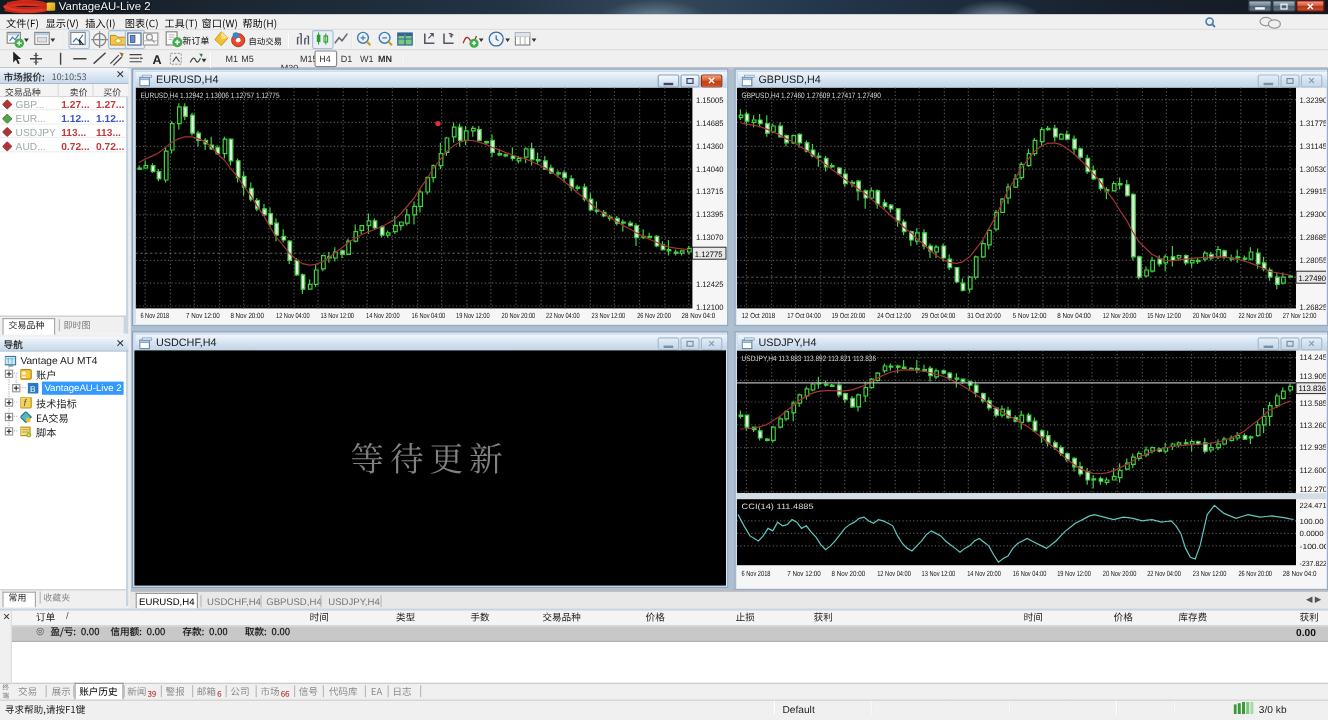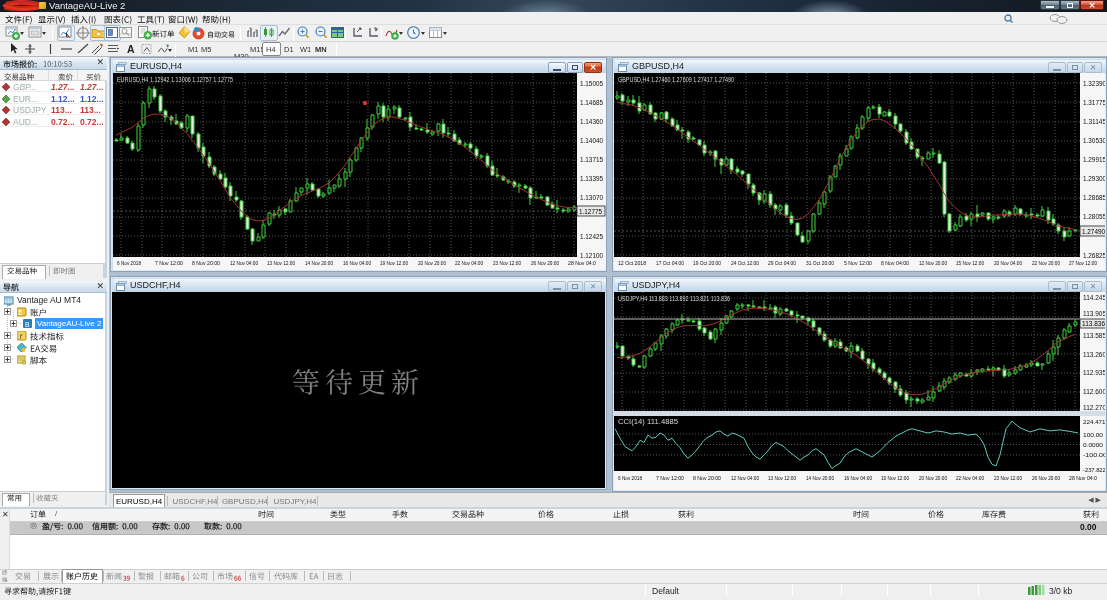--- a/index.html
+++ b/index.html
@@ -435,21 +435,21 @@
       <use href="#g41" transform="translate(0.0 0) scale(0.00750 -0.00750)" fill="#333"></use>
       <use href="#g33" transform="translate(7.5 0) scale(0.00750 -0.00750)" fill="#333"></use>
     </g>
   </svg>
 <svg class="abs" style="left:86.0px;top:71.5px;overflow:visible" width="17" height="11">
     <g transform="translate(0 7.7)">
       <use href="#g42" transform="translate(0.0 0) scale(0.00750 -0.00750)" fill="#333"></use>
       <use href="#g33" transform="translate(7.5 0) scale(0.00750 -0.00750)" fill="#333"></use>
     </g>
   </svg>
-<div class="abs" style="left:0;top:81px;width:83px;height:11px;border-bottom:1px solid #eee;background:#fdfefd;font-style:italic;">
+<div class="abs" style="left:0;top:81px;width:83px;height:11px;border-bottom:1px solid #eee;background:#fdfefd;">
 <svg class="abs" style="left:2px;top:1.5px" width="8" height="8">
       <path d="M4 0L8 4L4 8L0 4z" fill="#b03535" stroke="#7a2020" stroke-width="0.5"></path>
     </svg>
 <span style="position:absolute;left:13px;top:0.5px;font-size:8.5px;color:#a0aca4;">GBP...</span>
 <span style="position:absolute;left:51px;top:0.5px;font-size:8.5px;color:#c23b3b;font-weight:bold;">1.27...</span>
 <span style="position:absolute;left:80px;top:0.5px;font-size:8.5px;color:#c23b3b;font-weight:bold;">1.27...</span>
 </div>
 <div class="abs" style="left:0;top:93px;width:105px;height:11px;border-bottom:1px solid #eee;background:#fdfefd;">
 <svg class="abs" style="left:2px;top:1.5px" width="8" height="8">
       <path d="M4 0L8 4L4 8L0 4z" fill="#3fae49" stroke="#7a2020" stroke-width="0.5"></path>

